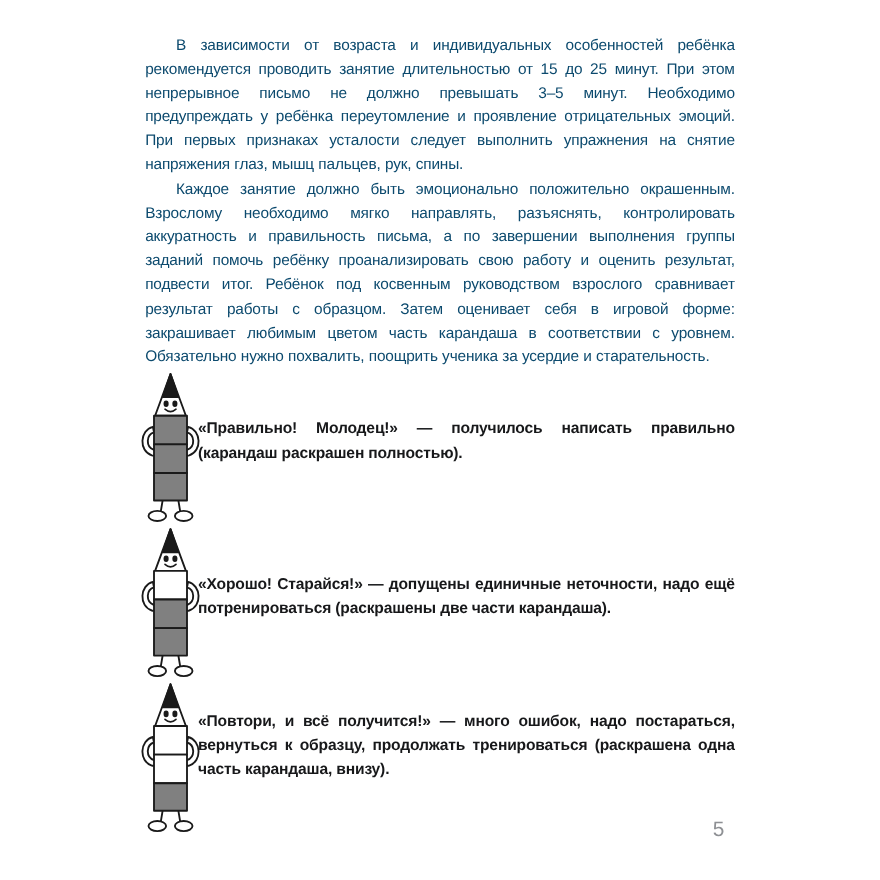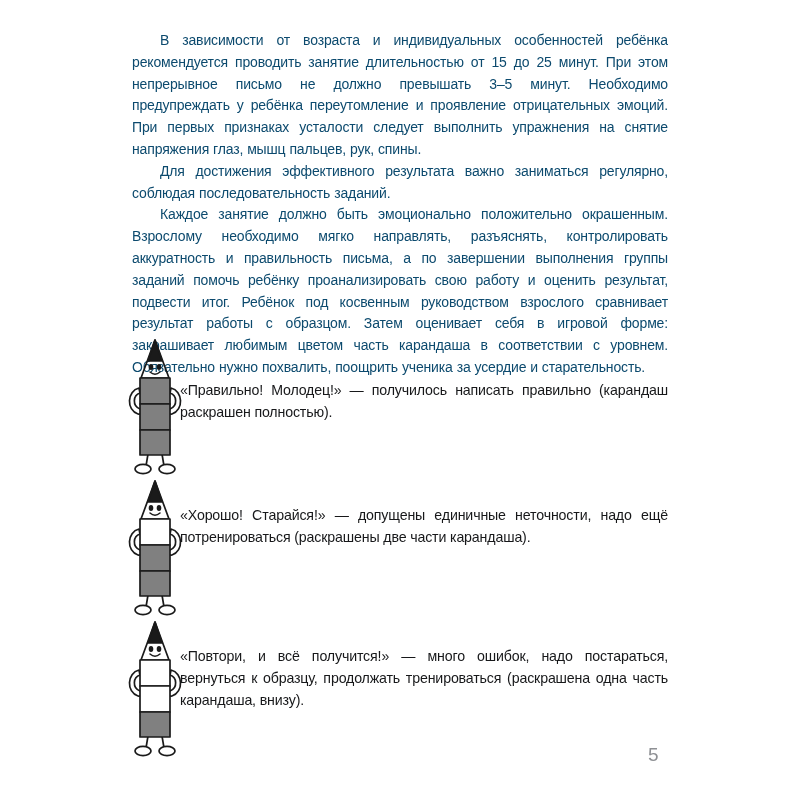--- a/index.html
+++ b/index.html
@@ -67,26 +67,27 @@
     left: 180px;
     width: 488px;
     font-size: 14.2px;
     line-height: 21.8px;
     letter-spacing: -0.15px;
     color: #17181a;
     text-align: justify;
     font-weight: 500;
   }
   .fig-row.row1 .caption { top: 44px; }
-  .fig-row.row2 .caption { top: 28px; }
+  .fig-row.row2 .caption { top: 44px; }
   .fig-row.row3 .caption { top: 28px; }
 
   .caption p {
     margin: 0;
     text-indent: 0;
+    font-weight: bold;
   }
 
   
   .page-number {
     position: absolute;
     left: 648px;
     top: 744px;
     width: 40px;
     font-size: 19px;
     color: #8e9094;
@@ -96,21 +97,20 @@
 
   svg { display: block; }
 </style>
 </head>
 <body>
 
 <div class="page">
 
   <div class="prose">
     <p class="para">В зависимости от возраста и индивидуальных особенностей ребёнка рекомендуется проводить занятие длительностью от 15 до 25 минут. При этом непрерывное письмо не должно превышать 3–5 минут. Необходимо предупреждать у ребёнка переутомление и проявление отрицательных эмоций. При первых признаках усталости следует выполнить упражнения на снятие напряжения глаз, мышц пальцев, рук, спины.</p>
-    <p class="para">Для достижения эффективного результата важно заниматься регулярно, соблюдая последовательность заданий.</p>
     <p class="para">Каждое занятие должно быть эмоционально положительно окрашенным. Взрослому необходимо мягко направлять, разъяснять, контролировать аккуратность и правильность письма, а по завершении выполнения группы заданий помочь ребёнку проанализировать свою работу и оценить результат, подвести итог. Ребёнок под косвенным руководством взрослого сравнивает результат работы с образцом. Затем оценивает себя в игровой форме: закрашивает любимым цветом часть карандаша в соответствии с уровнем. Обязательно нужно похвалить, поощрить ученика за усердие и старательность.</p>
   </div>
 
   <div class="fig-row row1">
     <div class="pencil-slot">
       <svg width="78" height="145" viewBox="0 0 78 145" xmlns="http://www.w3.org/2000/svg">
         <g stroke="#1a1a1a" stroke-width="1.7" stroke-linejoin="round" stroke-linecap="round">
 
           <path d="M21 52 C 9 55, 8 74, 20 78 C 24 79, 25 75, 22 73 C 14 70, 15 59, 22 57 Z" fill="#ffffff"></path>
 

